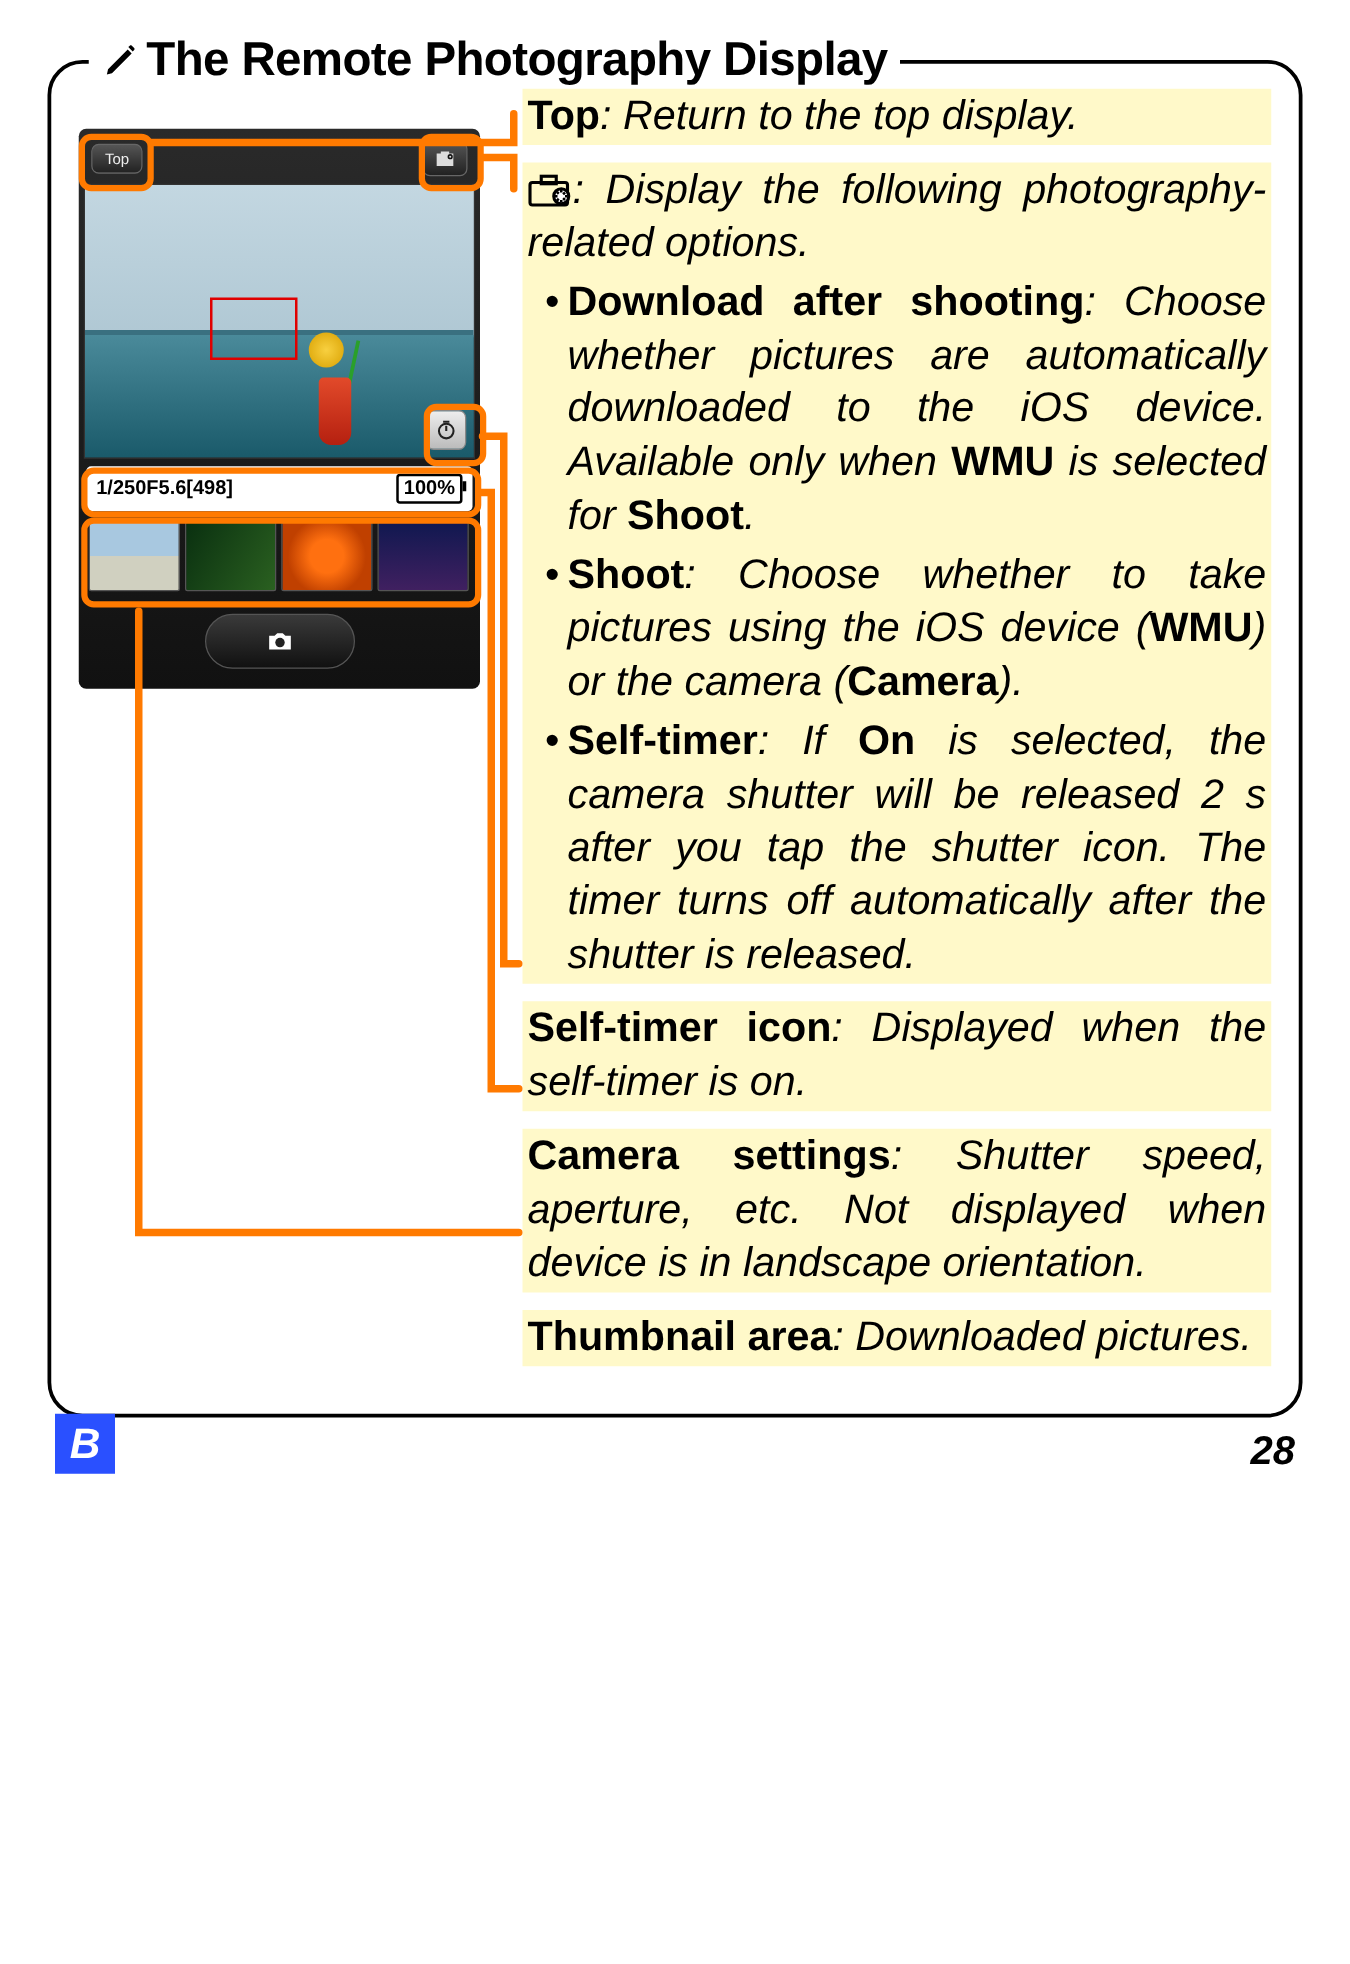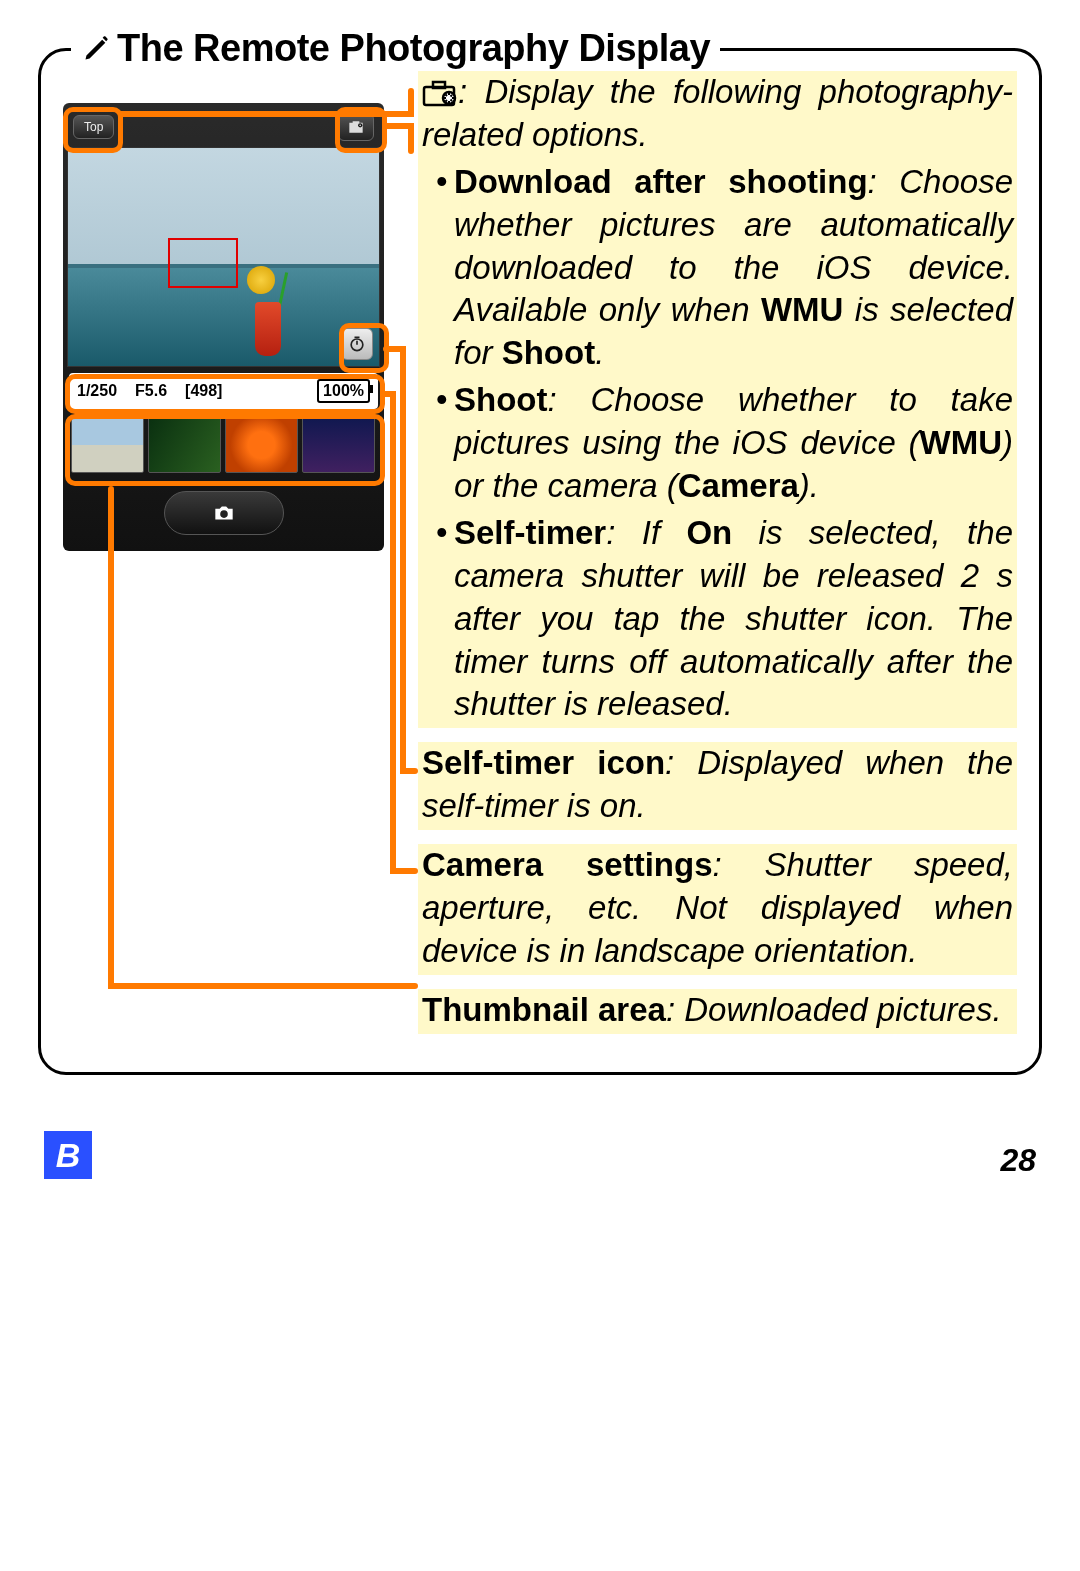--- a/index.html
+++ b/index.html
@@ -137,21 +137,20 @@
     border:1px solid #888;
     border-radius:6px;
     display:flex;align-items:center;justify-content:center;
   }
   .info-bar {
     background:#fff;
     border-radius:4px;
     margin:6px 2px 4px 2px;
     padding: 6px 8px;
     display:flex;
-    gap:18px;
     align-items:center;
     font-size:16px;
     font-weight:700;
     color:#000;
     position: relative;
   }
   .info-bar .battery {
     margin-left:auto;
     border:2px solid #000;
     border-radius:3px;
@@ -326,20 +325,23 @@
 
         <div class="hi hi-top"></div>
         <div class="hi hi-gear"></div>
         <div class="hi hi-timer"></div>
         <div class="hi hi-info"></div>
         <div class="hi hi-thumbs"></div>
       </div>
 
       <div class="right-col">
 
+        <div class="callout">
+          <span class="lead-plain">Top</span><span class="body">: Return to the top display.</span>
+        </div>
 
         <div class="callout justify">
           <span class="gear-inline">
             <svg viewBox="0 0 36 28" width="36" height="28">
                 <rect x="2" y="8" width="30" height="18" rx="2" fill="none" stroke="#000" stroke-width="2.5"></rect>
                 <rect x="11" y="3" width="12" height="6" fill="none" stroke="#000" stroke-width="2.5"></rect>
                 <circle cx="27" cy="19" r="6" fill="#fff" stroke="#000" stroke-width="2.5"></circle>
                 <path d="M27 14v2M27 22v2M22 19h2M30 19h2M23.5 15.5l1.5 1.5M30 22l-1.5-1.5M23.5 22.5l1.5-1.5M30 16l-1.5 1.5" stroke="#000" stroke-width="2"></path>
               </svg>
           </span><span class="body">: Display the following photography-related options.</span>

